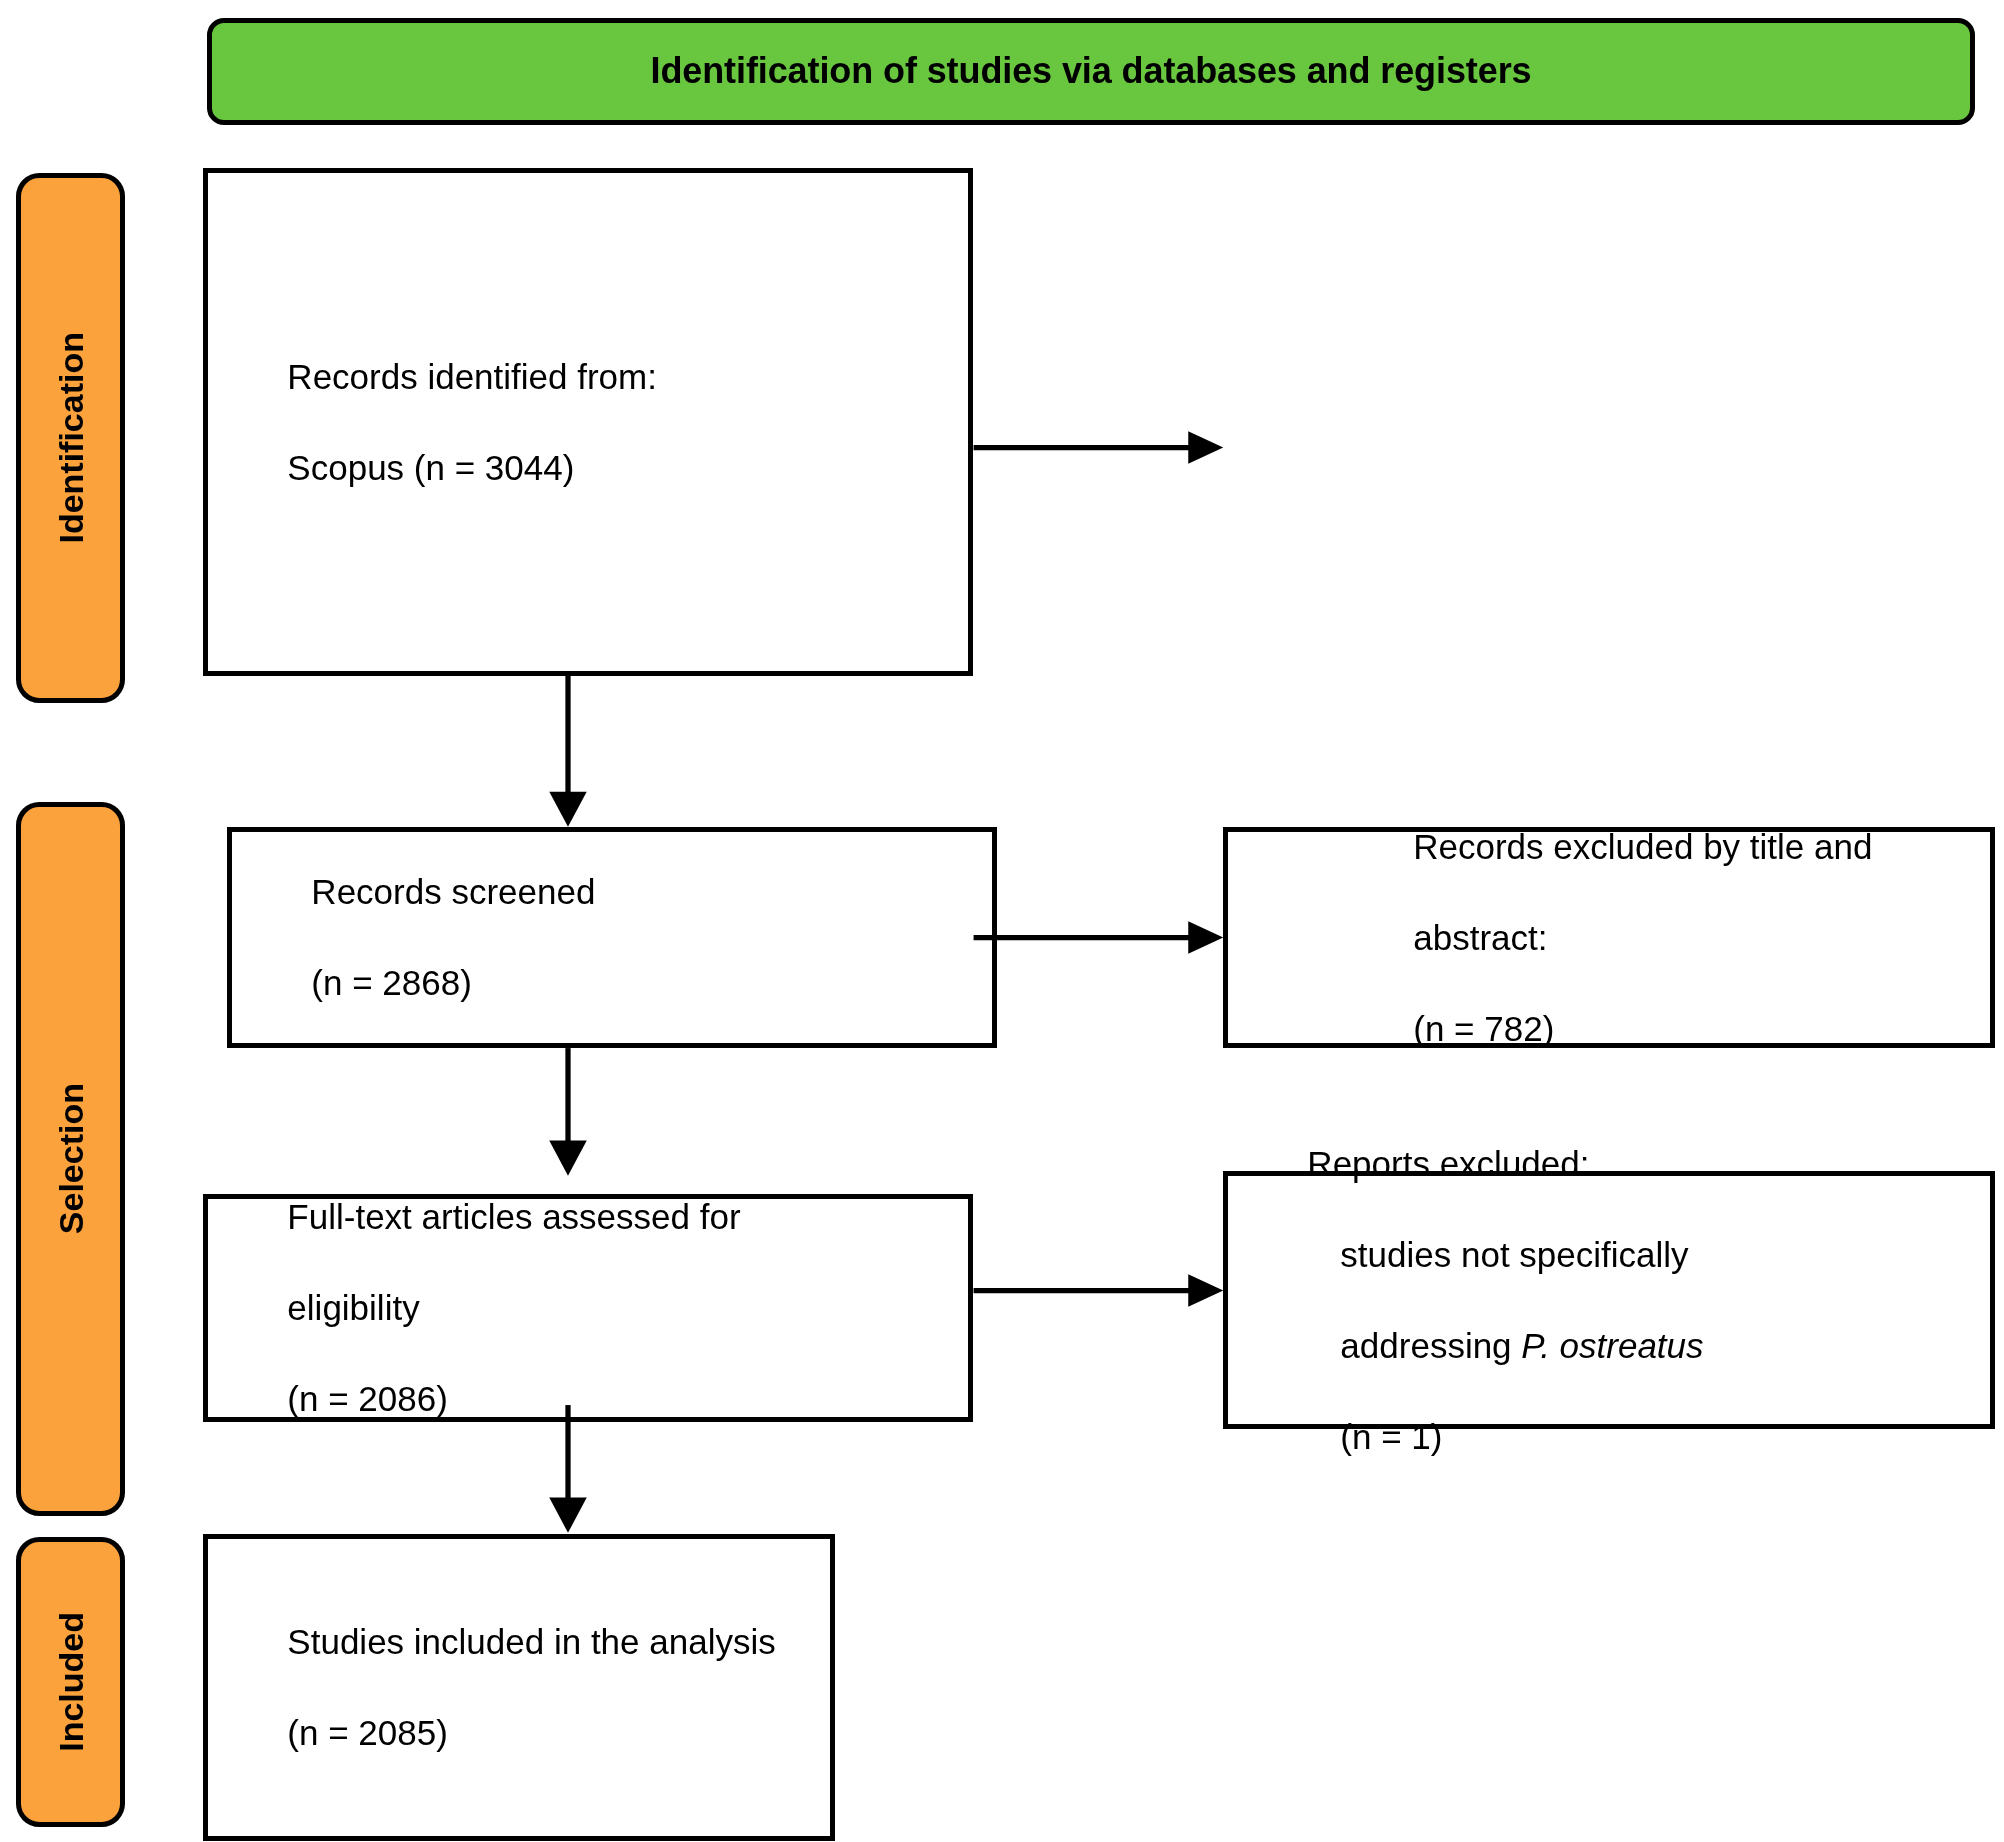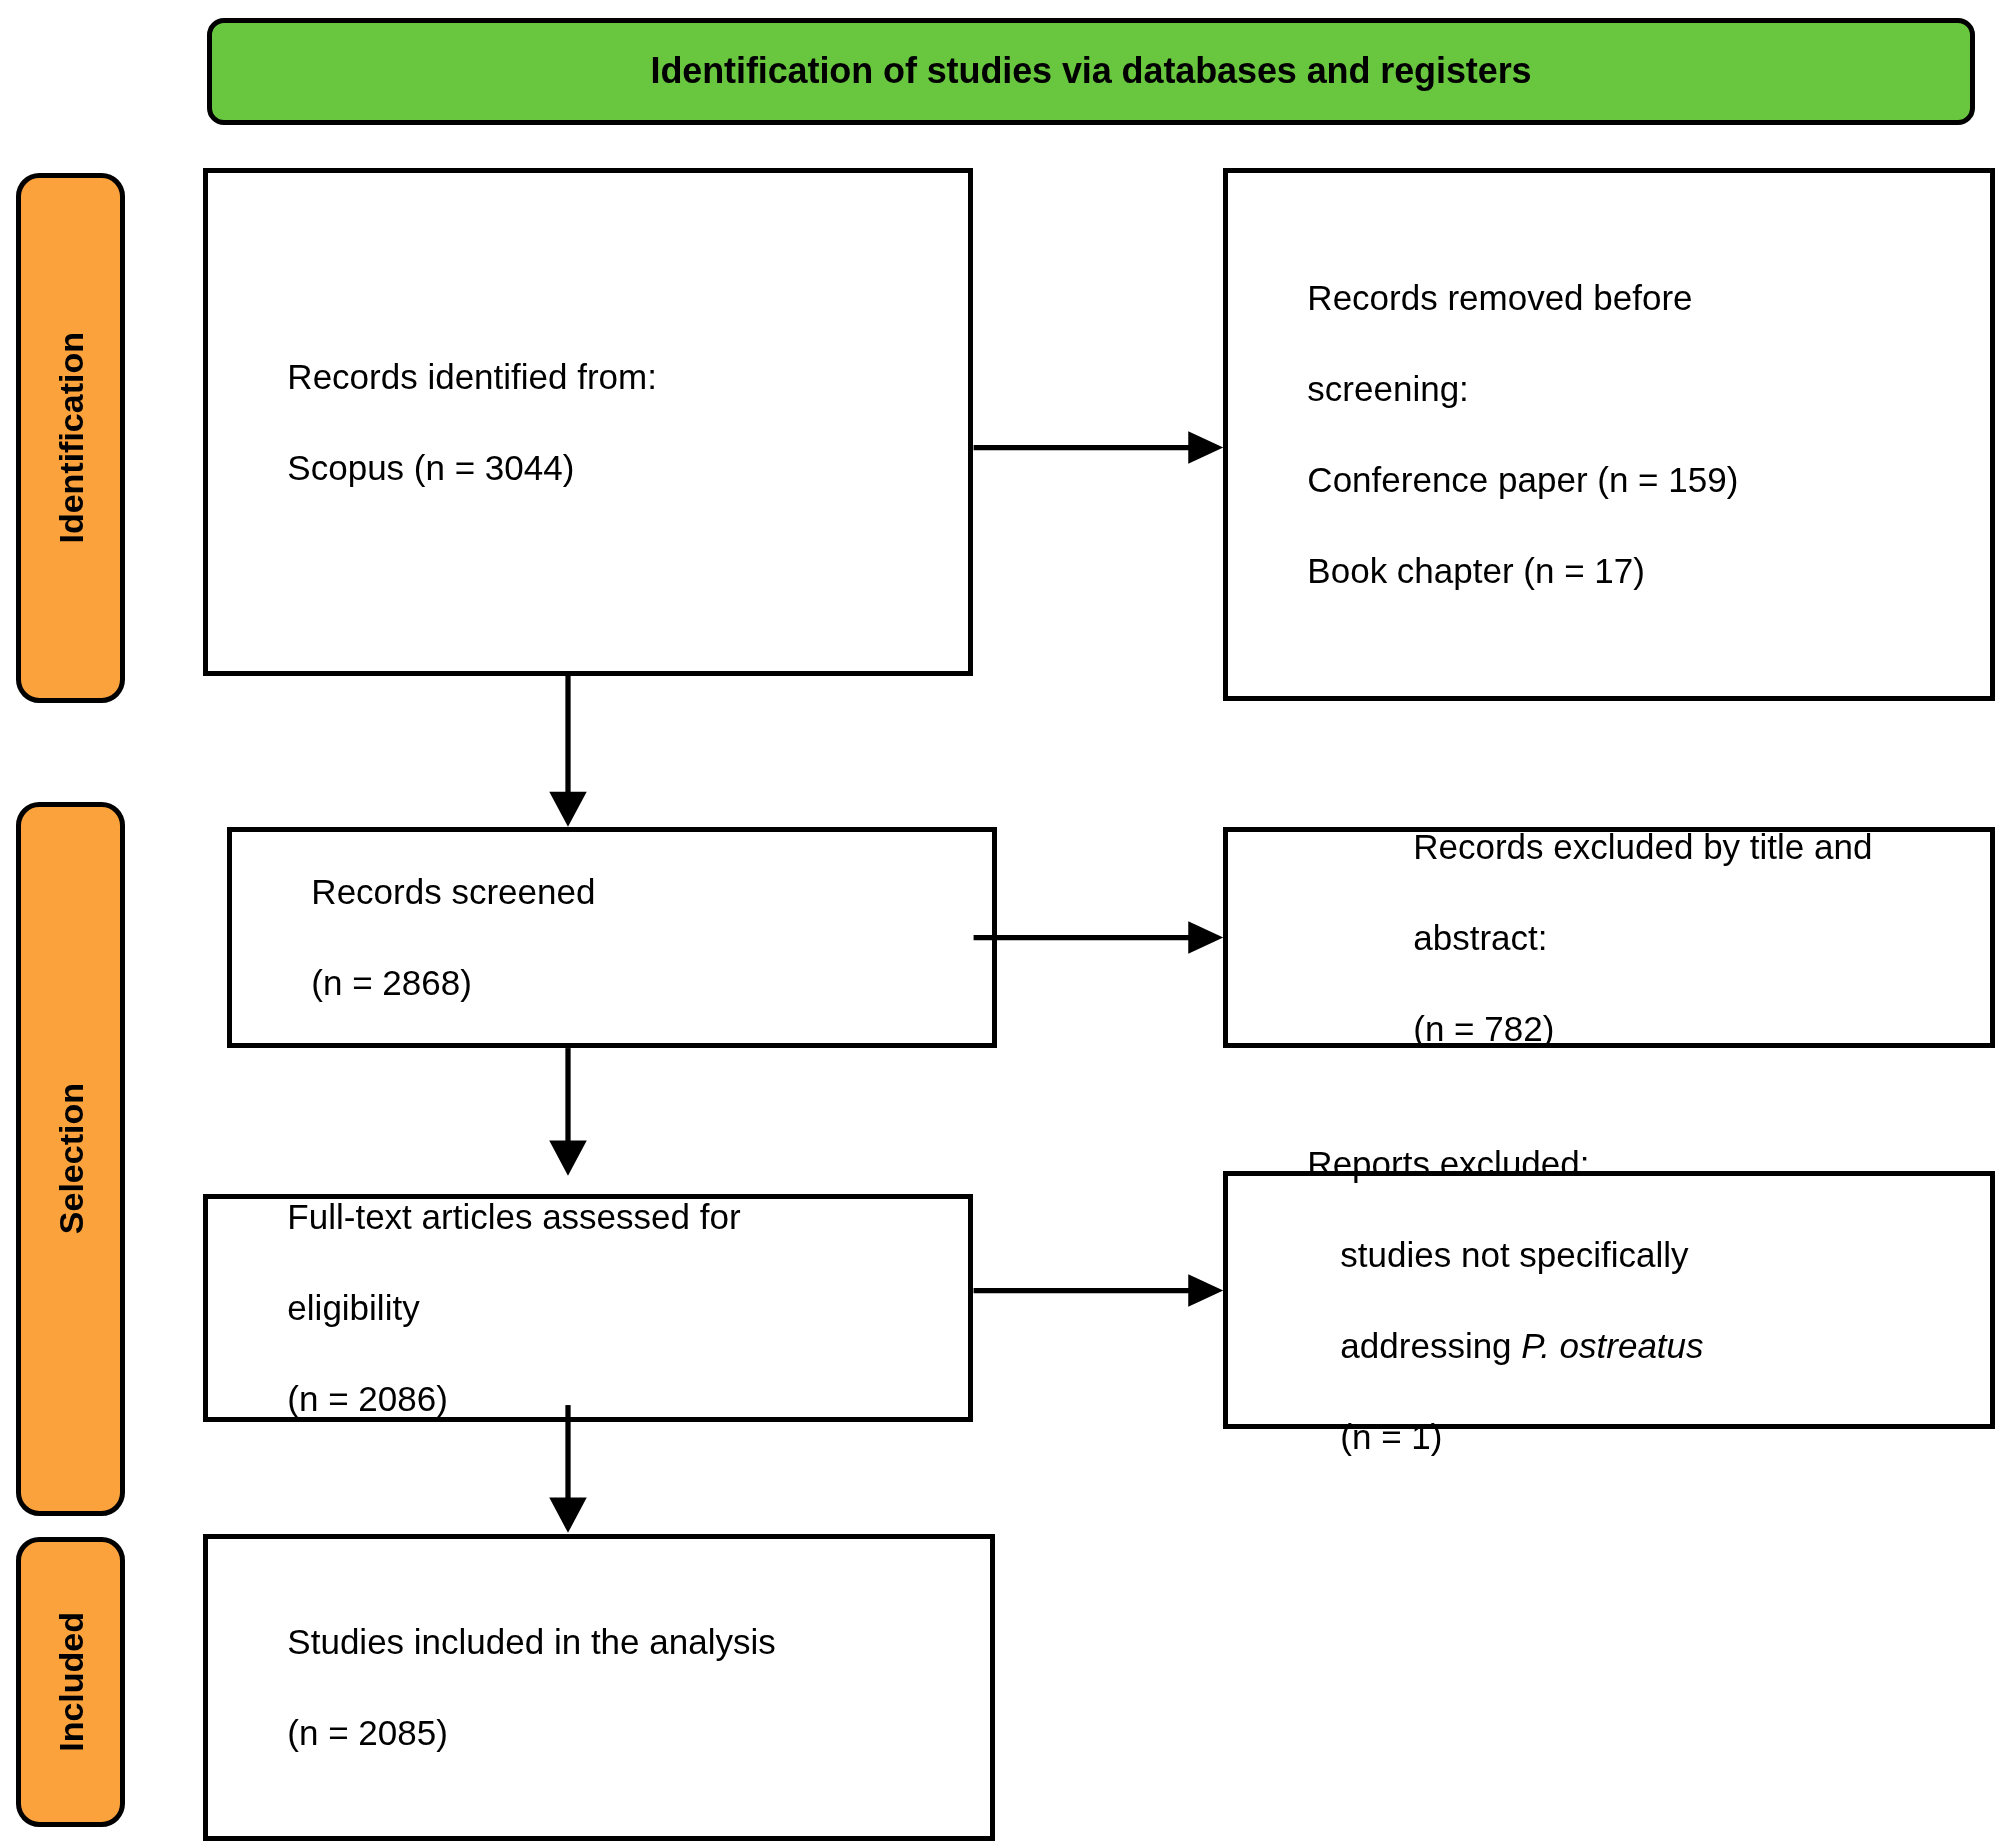--- a/index.html
+++ b/index.html
@@ -86,21 +86,21 @@
     padding-right: 11.7px;
     white-space: pre-wrap;
   }
   .node-text .indent { padding-left: 33px; display: inline-block; }
   .node-text em { }
 
   
   #box-identified   { left: 203px;  top: 168px;  width: 770px; height: 508px; }
   #box-screened     { left: 203px;  top: 827px; width: 770px; height: 221px; margin-left: 24px; }
   #box-fulltext     { left: 203px;  top: 1177px; width: 770px; height: 228px; margin-top: 17px; }
-  #box-included     { left: 203px;  top: 1534px; width: 792px; height: 307px; }
+  #box-included     { left: 203px;  top: 1534px; width: 632px; height: 307px; }
 
   
   #box-removed      { left: 1223px; top: 168px;  width: 772px; height: 533px; }
   #box-excl-title   { left: 1223px; top: 827px; width: 772px; height: 221px; justify-content: center; }
   #box-excl-reports { left: 1223px; top: 1171px; width: 772px; height: 258px; }
 
   
   .arrow { position: absolute; }
   .arrow svg { display: block; }
 
@@ -134,28 +134,20 @@
     <span class="stage-label-text">Included</span>
   </div>
 
   <div class="node-box" id="box-identified">
     <div class="node-text">
       <span>Records identified from:</span><br>
       <span>Scopus (n = 3044)</span>
     </div>
   </div>
 
-  <div class="node-box" id="box-removed">
-    <div class="node-text">
-      <span>Records removed before</span><br>
-      <span>screening:</span><br>
-      <span>Conference paper (n = 159)</span><br>
-      <span>Book chapter (n = 17)</span>
-    </div>
-  </div>
 
   <div class="node-box" id="box-screened">
     <div class="node-text">
       <span>Records screened</span><br>
       <span>(n = 2868)</span>
     </div>
   </div>
 
   <div class="node-box" id="box-excl-title">
     <div class="node-text">

